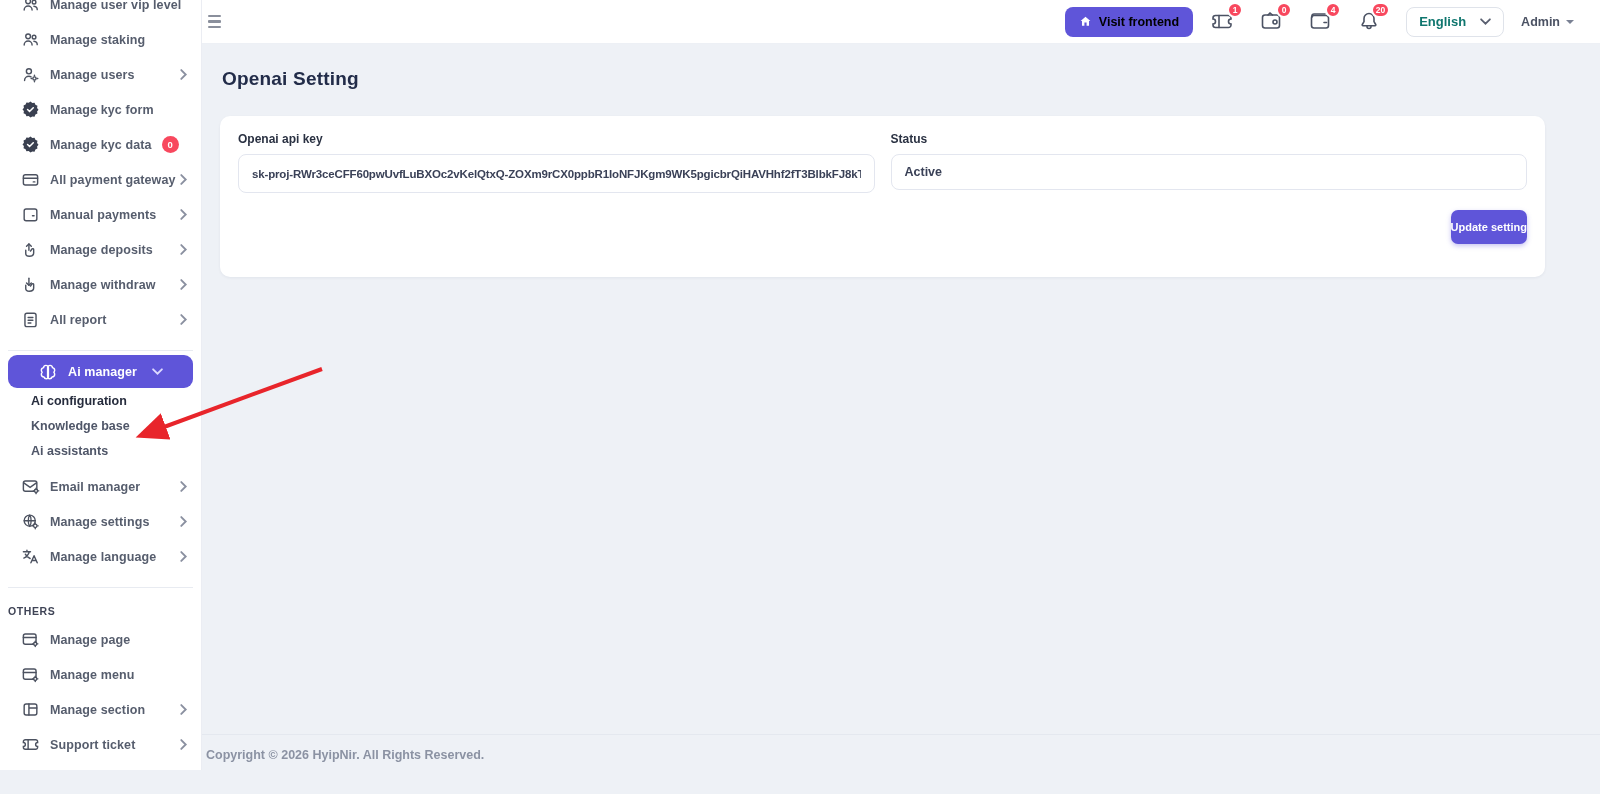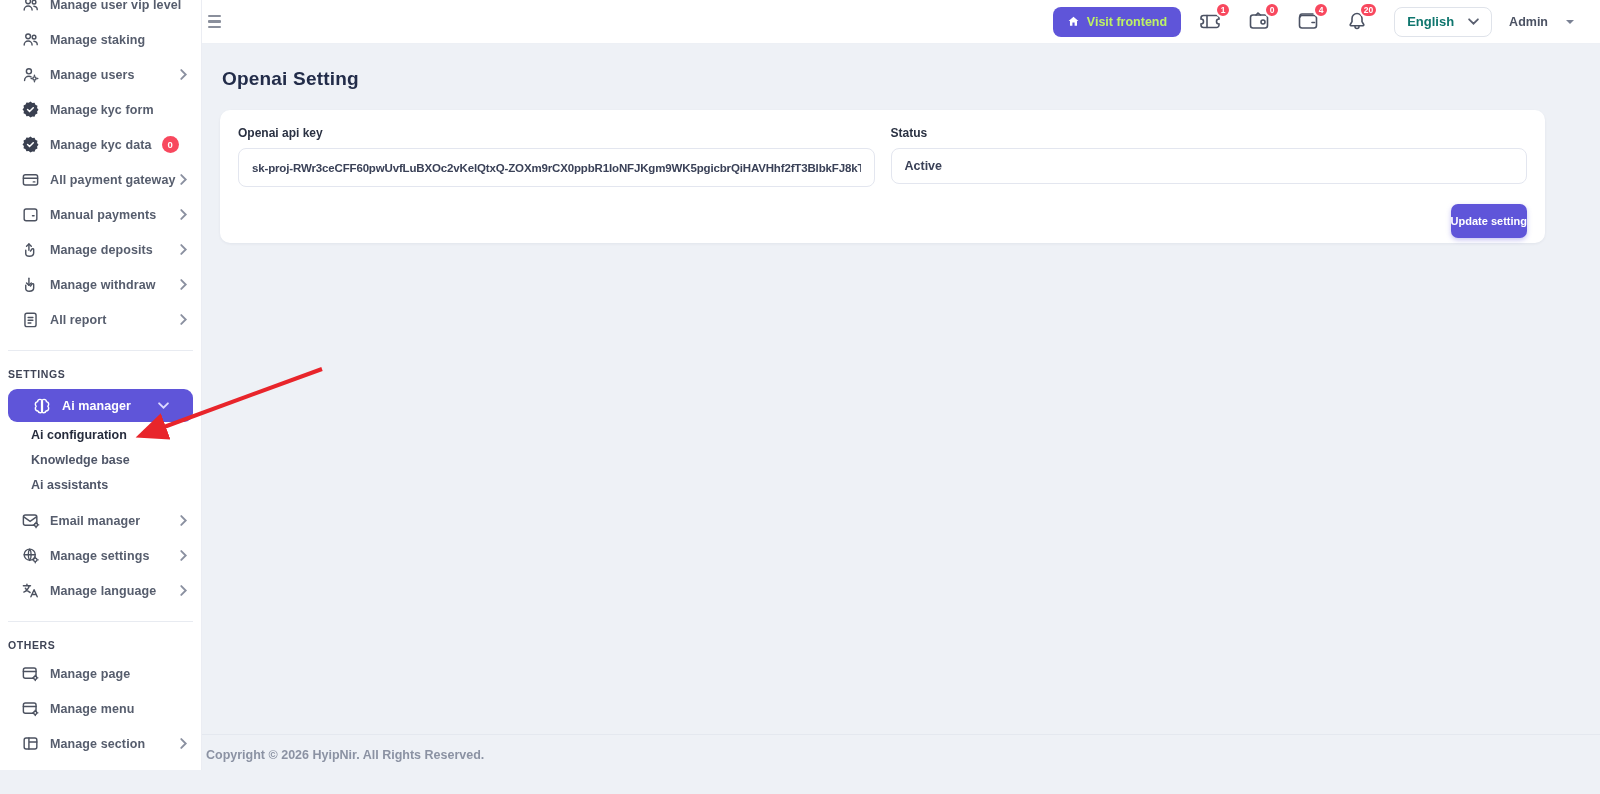--- a/index.html
+++ b/index.html
@@ -10,46 +10,46 @@
   .nav-list { display:flex; flex-direction:column; margin-top:-13px; }
   .nav-item { display:flex; align-items:center; height:35px; padding:0 12px 0 20px; color:#565d6d; font-size:12.5px; font-weight:700; cursor:pointer; }
   .nav-item .nico { width:20px; height:20px; margin-right:10px; color:#4c5260; flex:0 0 20px; display:flex; align-items:center; justify-content:center; }
   .nav-item .nico svg { width:19px; height:19px; }
   .nlabel { white-space:nowrap; letter-spacing:.1px; }
   .chev { margin-left:auto; color:#8a90a0; display:flex; }
   .chev svg { width:11px; height:11px; }
   .num-badge { margin-left:10px; background:#f8485e; color:#fff; width:17px; height:17px; border-radius:50%; font-size:9.5px; font-weight:700; display:flex; align-items:center; justify-content:center; }
   .divider { height:1px; background:#e8ebf1; margin:13px 8px 0 8px; }
   .section-label { font-size:10.5px; font-weight:700; color:#3f4456; letter-spacing:.6px; padding:17px 0 5px 8px; }
-  .nav-active { margin:4px 8px 0 8px; height:33px; border-radius:9px; background:#5f55d9; color:#fff; display:flex; align-items:center; padding:0 24px; font-size:12.5px; font-weight:700; cursor:pointer; }
+  .nav-active { margin:4px 8px 0 8px; height:33px; border-radius:9px; background:#5f55d9; color:#fff; display:flex; align-items:center; padding:0 30px; font-size:12.5px; font-weight:700; cursor:pointer; }
   .nav-active .nico { width:20px; height:20px; margin-right:10px; color:#fff; display:flex; align-items:center; justify-content:center; }
   .nav-active .chev { color:#dcd9ff; }
   .sub-item { height:25px; display:flex; align-items:center; padding-left:31px; font-size:12.5px; font-weight:700; color:#4f5668; cursor:pointer; }
   .sub-item.active { color:#262c3d; }
   .sub-item:first-of-type { margin-top:6px; }
 
   
   .header { position:absolute; left:202px; top:0; right:0; height:44px; background:#fff; border-bottom:1px solid #edf0f5; display:flex; align-items:center; padding:0 26px 0 6px; z-index:4; }
   .hamburger { width:22px; height:22px; display:flex; flex-direction:column; justify-content:center; gap:3px; cursor:pointer; }
   .hamburger span { display:block; width:13px; height:2.5px; background:#8a8f9c; border-radius:1px; }
   .h-right { margin-left:auto; display:flex; align-items:center; gap:17px; }
-  .btn-frontend { display:flex; align-items:center; gap:7px; background:#5f55d9; color:#bef264; border:none; border-radius:8px; height:30px; padding:0 14px; font-size:12.5px; font-weight:700; cursor:pointer; font-family:inherit; }
+  .btn-frontend { display:flex; align-items:center; gap:7px; background:#5f55d9; color:#000000; border:none; border-radius:8px; height:30px; padding:0 14px; font-size:12.5px; font-weight:700; cursor:pointer; font-family:inherit; }
   .btn-frontend svg { width:13px; height:13px; }
   .icon-wrap { position:relative; width:26px; height:26px; color:#4b5263; cursor:pointer; margin-right:6px; }
   .icon-wrap svg { width:24px; height:24px; }
   .icon-badge { position:absolute; top:-7px; right:-7px; min-width:16px; height:16px; padding:0 3px; border-radius:9px; background:#f8485e; border:2px solid #fff; color:#fff; font-size:8.5px; font-weight:700; display:flex; align-items:center; justify-content:center; }
   .lang-select { display:flex; align-items:center; gap:14px; border:1px solid #dfe3ea; border-radius:8px; height:30px; padding:0 12px; font-size:13px; font-weight:700; color:#0f766e; cursor:pointer; background:#fff; }
   .lang-select svg { width:11px; height:11px; color:#5a6070; }
-  .admin-menu { display:flex; align-items:center; gap:18px; font-size:12.5px; font-weight:700; color:#4b5263; cursor:pointer; }
+  .admin-menu { display:flex; align-items:center; gap:6px; font-size:12.5px; font-weight:700; color:#4b5263; cursor:pointer; }
   .caret-down { width:0; height:0; border-left:4px solid transparent; border-right:4px solid transparent; border-top:4px solid #7a8194; }
 
   
   .main { position:absolute; left:202px; top:44px; right:0; bottom:0; background:#eef1f6; }
   .page-title { position:absolute; left:20px; top:24px; font-size:19px; font-weight:800; color:#222c49; letter-spacing:.2px; }
-  .card { position:absolute; left:18px; right:55px; top:66px; height:133px; background:#fff; border-radius:10px; box-shadow:0 1px 3px rgba(20,30,60,.06); padding:16px 18px; }
+  .card { position:absolute; left:18px; right:55px; top:72px; height:161px; background:#fff; border-radius:10px; box-shadow:0 1px 3px rgba(20,30,60,.06); padding:16px 18px; }
   .form-grid { display:flex; gap:16px; }
   .form-col { flex:1; }
   .field-label { font-size:12px; font-weight:700; color:#2a3142; margin-bottom:8px; }
   .text-input { width:100%; height:39px; border:1px solid #e3e6ef; border-radius:8px; background:#fff; padding:0 13px; font-size:11.5px; letter-spacing:-0.15px; color:#3a4157; font-family:"Liberation Sans", sans-serif; font-weight:600; outline:none; }
   .select-box { width:100%; height:36px; border:1px solid #e3e6ef; border-radius:8px; background:#fff; padding:8px 13px; font-size:12.5px; color:#3a4157; font-weight:600; display:flex; align-items:center; cursor:pointer; }
   .btn-row { display:flex; justify-content:flex-end; margin-top:17px; }
   .btn-update { background:#5f55d9; color:#fff; border:none; border-radius:7px; height:34px; padding:0 0; font-size:11px; font-weight:700; cursor:pointer; font-family:inherit; box-shadow:0 2px 5px rgba(95,85,217,.35);margin-left:36px; }
 
   
   .footer { position:absolute; left:0; right:0; bottom:0; height:60px; border-top:1px solid #e4e8ef; padding:13px 0 0 4px; }
@@ -197,21 +197,20 @@
         </span>
       <span class="nlabel">All report</span>
       <span class="chev">
           <svg viewBox="0 0 10 10" fill="none" stroke="currentColor" stroke-width="1.7" stroke-linecap="round">
             <path d="M3 1l4 4-4 4"></path>
           </svg>
         </span>
     </div>
 
     <div class="divider"></div>
-    <div class="section-label">SETTINGS</div>
 
     <div class="nav-active">
       <span class="nico">
           <svg viewBox="0 0 24 24" fill="none" stroke="#fff" stroke-width="1.7" stroke-linejoin="round">
             <path d="M9.5 4a2.8 2.8 0 0 0-2.8 2.8c-1.6.3-2.7 1.6-2.7 3.2 0 .9.4 1.8 1 2.4-.6.6-1 1.4-1 2.4A3.2 3.2 0 0 0 7.2 18c.3 1.2 1.4 2 2.7 2 1.4 0 2.6-1.2 2.6-2.7V6.7C12.5 5.2 11 4 9.5 4z"></path>
             <path d="M14.5 4a2.8 2.8 0 0 1 2.8 2.8c1.6.3 2.7 1.6 2.7 3.2 0 .9-.4 1.8-1 2.4.6.6 1 1.4 1 2.4a3.2 3.2 0 0 1-3.2 3.2c-.3 1.2-1.4 2-2.7 2-1.4 0-2.6-1.2-2.6-2.7V6.7C11.5 5.2 13 4 14.5 4z"></path>
           </svg>
         </span>
       <span class="nlabel">Ai manager</span>
       <span class="chev">

